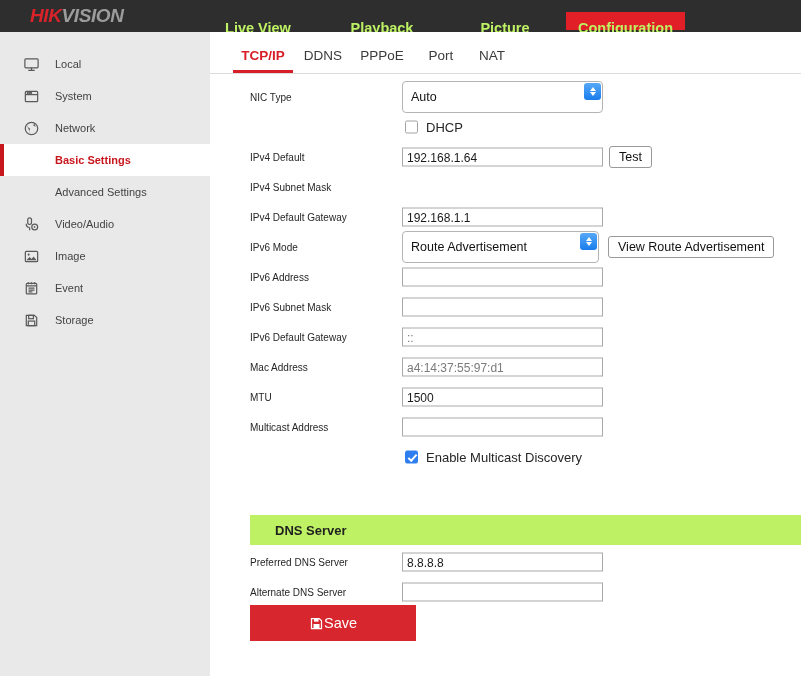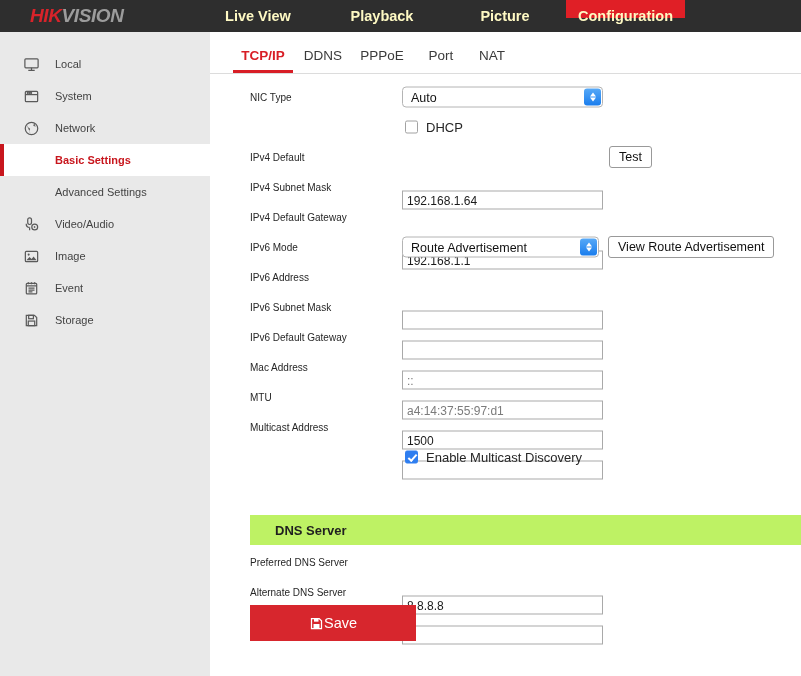--- a/index.html
+++ b/index.html
@@ -21,23 +21,23 @@
     position: absolute; left: 30px; top: 3px;
     font-size: 19px; font-weight: bold; font-style: italic;
     letter-spacing: -0.4px;
     line-height: 26px;
     white-space: nowrap;
   }
   #logo .hik { color: #d8232a; }
   #logo .vision { color: #9c9c9c; }
 
   .navitem {
-    position: absolute; top: 0; height: 18px;
+    position: absolute; top: 12px; height: 18px;
     line-height: 32px;
-    color: #fef9c3;
+    color: #bef264;
     font-size: 14.5px;
     font-weight: bold;
     text-align: center;
     white-space: nowrap;
   }
   #nav-live     { left: 196px; width: 124px; }
   #nav-playback { left: 320px; width: 124px; }
   #nav-picture  { left: 444px; width: 122px; }
   #nav-config   { left: 566px; width: 119px; background: #e01f26; }
 
@@ -124,29 +124,28 @@
     transform: translateY(-50%);
     width: 201px; height: 19px;
     border: 1px solid #a9a9a9;
     background: #ffffff;
     font-family: "Liberation Sans", sans-serif;
     font-size: 12px;
     color: #1a1a1a;
     padding: 0 4px;
     line-height: 17px;
     border-radius: 0;
-    margin-top: 43px;
   }
   .finput.readonly { color: #7b7b7b; }
 
   
   .fselect {
     position: absolute; left: 192px; top: 50%;
     transform: translateY(-50%);
-    height: 21px;
+    height: 32px;
     border: 1px solid #b4b4b4;
     border-radius: 4px;
     background: #ffffff;
     display: flex; align-items: center;
   }
   .fselect .sval {
     font-size: 12.5px; color: #111111;
     padding-left: 8px;
     white-space: nowrap;
   }

